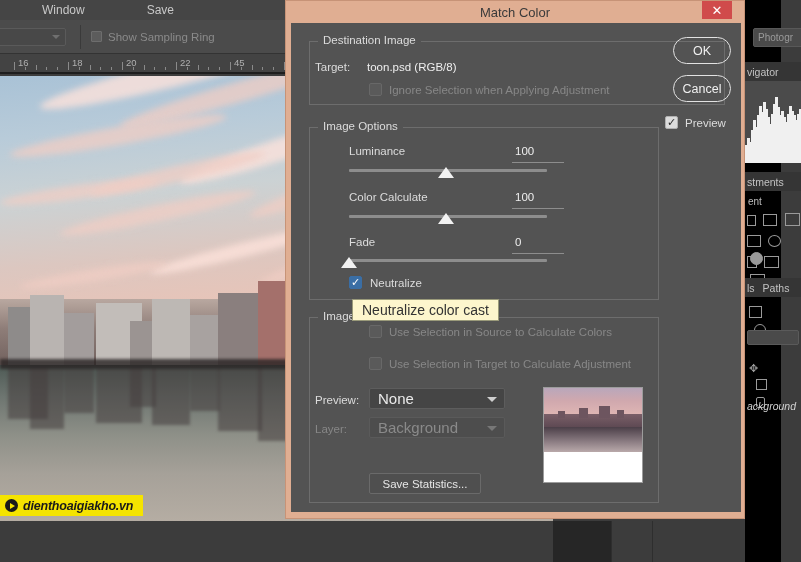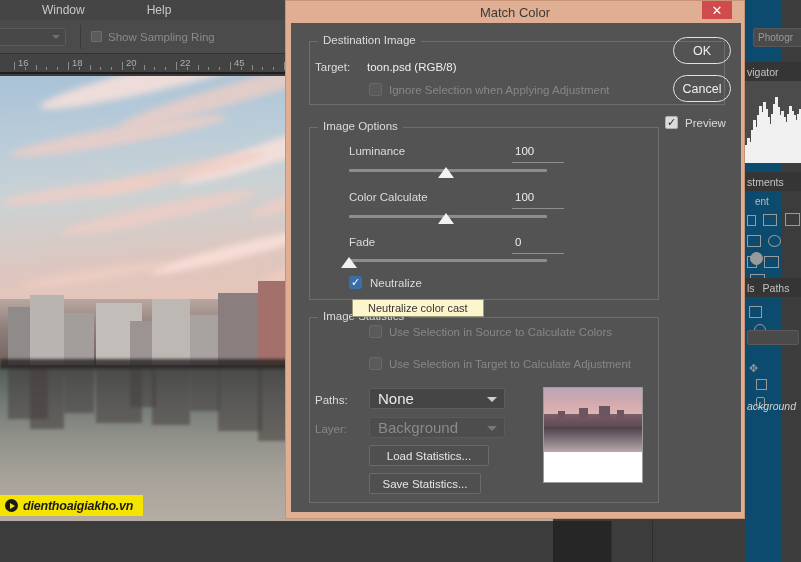--- a/index.html
+++ b/index.html
@@ -105,21 +105,21 @@
   .workspace-bot {
     position: absolute; left: 0; top: 521px; width: 745px; height: 41px;
     background: #3c3c3c;
   }
   .ws-dark { position: absolute; background: #262626; }
   .ws-line { position: absolute; width: 1px; background: #2e2e2e; }
 
   
   .rightpanel {
     position: absolute; left: 745px; top: 0; width: 36px; height: 562px;
-    background: #0c4a6e;
+    background: #000000;
   }
   .rp-btn {
     background: #4a4a4a; border: 1px solid #585858; border-radius: 2px;
     font-size: 10px; color: #9a9a9a; padding: 3px 4px; white-space: nowrap;
     overflow: hidden;
   }
   .rp-tab {
     font-size: 10.5px; color: #c2c2c2; white-space: nowrap;
   }
   .rp-tabbar { background: #353535; height: 19px; display: flex; align-items: center; }
@@ -191,21 +191,21 @@
 
   .pillbtn {
     position: absolute; border: 1px solid #e2e2e2; border-radius: 14px;
     background: transparent; color: #f0f0f0; font-size: 12.5px;
     display: flex; align-items: center; justify-content: center;
     cursor: pointer;
   }
 
   .tooltip {
     position: absolute; background: #fdf6cd; border: 1px solid #9a9a7a;
-    font-size: 11px; color: #333; padding: 2px 15px; white-space: nowrap;
+    font-size: 14px; color: #333; padding: 2px 9px; white-space: nowrap;
     z-index: 30;
   }
 
   .dropdown {
     position: absolute; background: #454545; border: 1px solid #5d5d5d;
     border-radius: 2px; display: flex; align-items: center;
     padding-left: 8px; font-size: 15px; color: #eaeaea;
     cursor: pointer;
   }
   .dropdown.disabled { color: #8a8a8a; background: #4d4d4d; border-color: #5a5a5a; }
@@ -244,21 +244,21 @@
   }
   .thumb-b { position:absolute; background:#6d555f; }
 </style>
 </head>
 <body>
 
 <div id="root">
 
   <div class="menubar">
     <span>Window</span>
-    <span>Help</span>
+    <span>Save</span>
   </div>
 
   <div class="optionsbar">
     <div class="opt-select">
       <span class="caret"></span>
     </div>
     <div class="opt-divider"></div>
     <div class="opt-check">
       <span class="cbox-sm"></span>
       <span>Show Sampling Ring</span>
@@ -409,21 +409,21 @@
         <div class="hbar" style="left: 46px; width: 2.6px; height: 64%;"></div>
         <div class="hbar" style="left: 48px; width: 2.6px; height: 58%;"></div>
         <div class="hbar" style="left: 50px; width: 2.6px; height: 52%;"></div>
         <div class="hbar" style="left: 52px; width: 2.6px; height: 60%;"></div>
         <div class="hbar" style="left: 54px; width: 2.6px; height: 66%;"></div>
       </div>
 
     <div class="rp-tabbar" style="position:absolute;left:0;top:172px;width:56px;">
       <span class="rp-tab" style="padding-left:2px;">stments</span>
     </div>
-    <div class="rp-label" style="position:absolute;left:10px;top:196px;">ent</div>
+    <div class="rp-label" style="position:absolute;left:3px;top:196px;">ent</div>
 
     <div style="position:absolute;left:2px;top:212px;width:54px;">
       <span class="rp-icon" style="width:9px;height:11px;"></span>
       <span class="rp-icon" style="width:14px;height:12px;margin-left:3px;"></span>
       <span class="rp-icon" style="width:15px;height:13px;margin-left:3px;"></span>
     </div>
     <div style="position:absolute;left:2px;top:233px;width:54px;">
       <span class="rp-icon" style="width:14px;height:12px;"></span>
       <span class="rp-icon" style="width:13px;height:12px;margin-left:3px;border-radius:50%;"></span>
       <span class="rp-icon" style="width:13px;height:13px;margin-left:3px;border-radius:50%;background:#9a9a9a;"></span>
@@ -492,33 +492,32 @@
       <div class="tooltip" style="left:61px;top:276px;">Neutralize color cast</div>
 
       <div class="group" style="left:18px;top:294px;width:350px;height:186px;">
         <div class="group-title">Image Statistics</div>
       </div>
       <div class="cbox disabled" style="left:78px;top:302px;">✓</div>
       <div class="lbl dim" style="left:98px;top:303px;">Use Selection in Source to Calculate Colors</div>
       <div class="cbox disabled" style="left:78px;top:334px;">✓</div>
       <div class="lbl dim" style="left:98px;top:335px;">Use Selection in Target to Calculate Adjustment</div>
 
-      <div class="lbl" style="left:24px;top:371px;">Paths:</div>
+      <div class="lbl" style="left:24px;top:371px;">Preview:</div>
       <div class="dropdown" style="left:78px;top:365px;width:136px;height:21px;">
         <span>None</span>
         <span class="dd-caret"></span>
       </div>
 
       <div class="lbl dim" style="left:24px;top:400px;">Layer:</div>
       <div class="dropdown disabled" style="left:78px;top:394px;width:136px;height:21px;">
         <span>Background</span>
         <span class="dd-caret"></span>
       </div>
 
-      <div class="greybtn" style="left:78px;top:422px;width:120px;height:21px;">Load Statistics...</div>
       <div class="greybtn" style="left:78px;top:450px;width:112px;height:21px;">Save Statistics...</div>
 
       <div class="thumb" style="left:252px;top:364px;width:100px;height:96px;">
         <div class="thumb-sky"></div>
         <div class="thumb-city"></div>
         <div class="thumb-water"></div>
         <div class="thumb-white"></div>
         <div class="thumb-b" style="left:14%;top:24%;width:7%;height:8%;"></div>
         <div class="thumb-b" style="left:36%;top:21%;width:9%;height:11%;"></div>
         <div class="thumb-b" style="left:56%;top:19%;width:11%;height:13%;"></div>

